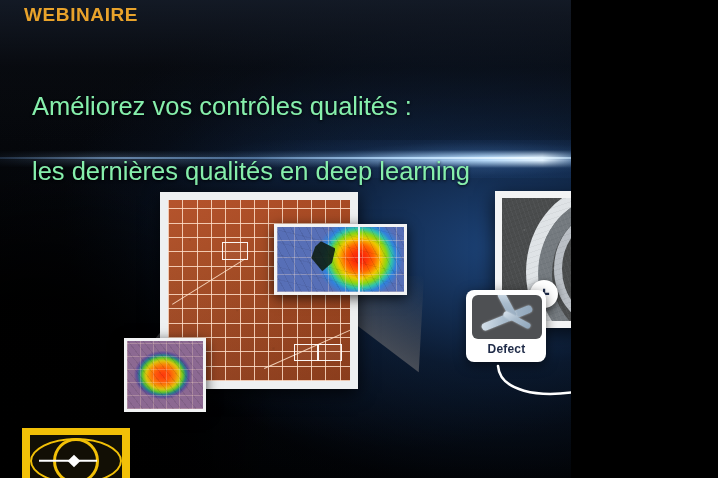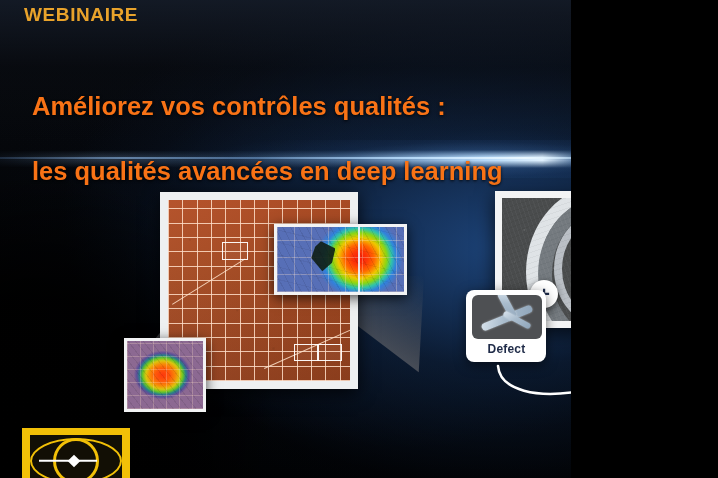--- a/index.html
+++ b/index.html
@@ -59,22 +59,22 @@
   }
 
   
   .kicker{
     position:absolute;left:24px;top:4px;
     font-size:19px;font-weight:bold;letter-spacing:0.6px;
     color:#e9a32b;
   }
   .title{
     position:absolute;left:32px;top:58px;
-    font-size:25.5px;font-weight:bold;line-height:1.27;
-    color:#f97316;
+    font-size:25.5px;font-weight:normal;line-height:1.27;
+    color:#86efac;
     text-shadow:0 1px 3px rgba(0,0,0,0.85);
     white-space:pre-line;
   }
 
   
   .left-wrap{position:absolute;left:96px;top:180px;width:330px;height:235px;}
 
   .persp-wedge-a{
     position:absolute;left:36px;top:70px;width:95px;height:125px;
     background:linear-gradient(120deg, rgba(90,92,96,0.0) 0%, rgba(108,110,116,0.85) 60%, rgba(70,72,78,0.9) 100%);
@@ -312,21 +312,21 @@
   <div class="bg-top-sheen"></div>
   <div class="streak-glow"></div>
   <div class="streak"></div>
   <div class="streak-core"></div>
   <div class="bg-dark-bottom-left"></div>
 
   <div class="kicker">WEBINAIRE</div>
 
   <div class="title">
     <div>Améliorez vos contrôles qualités :</div>
-    <div>les qualités avancées en deep learning</div>
+    <div>les dernières qualités en deep learning</div>
   </div>
 
   <div class="left-wrap">
 
     <div class="persp-wedge-a"></div>
     <div class="persp-wedge-b"></div>
 
     <div class="grid-frame">
       <div class="grid-inner">
         <div class="grid-noise"></div>

